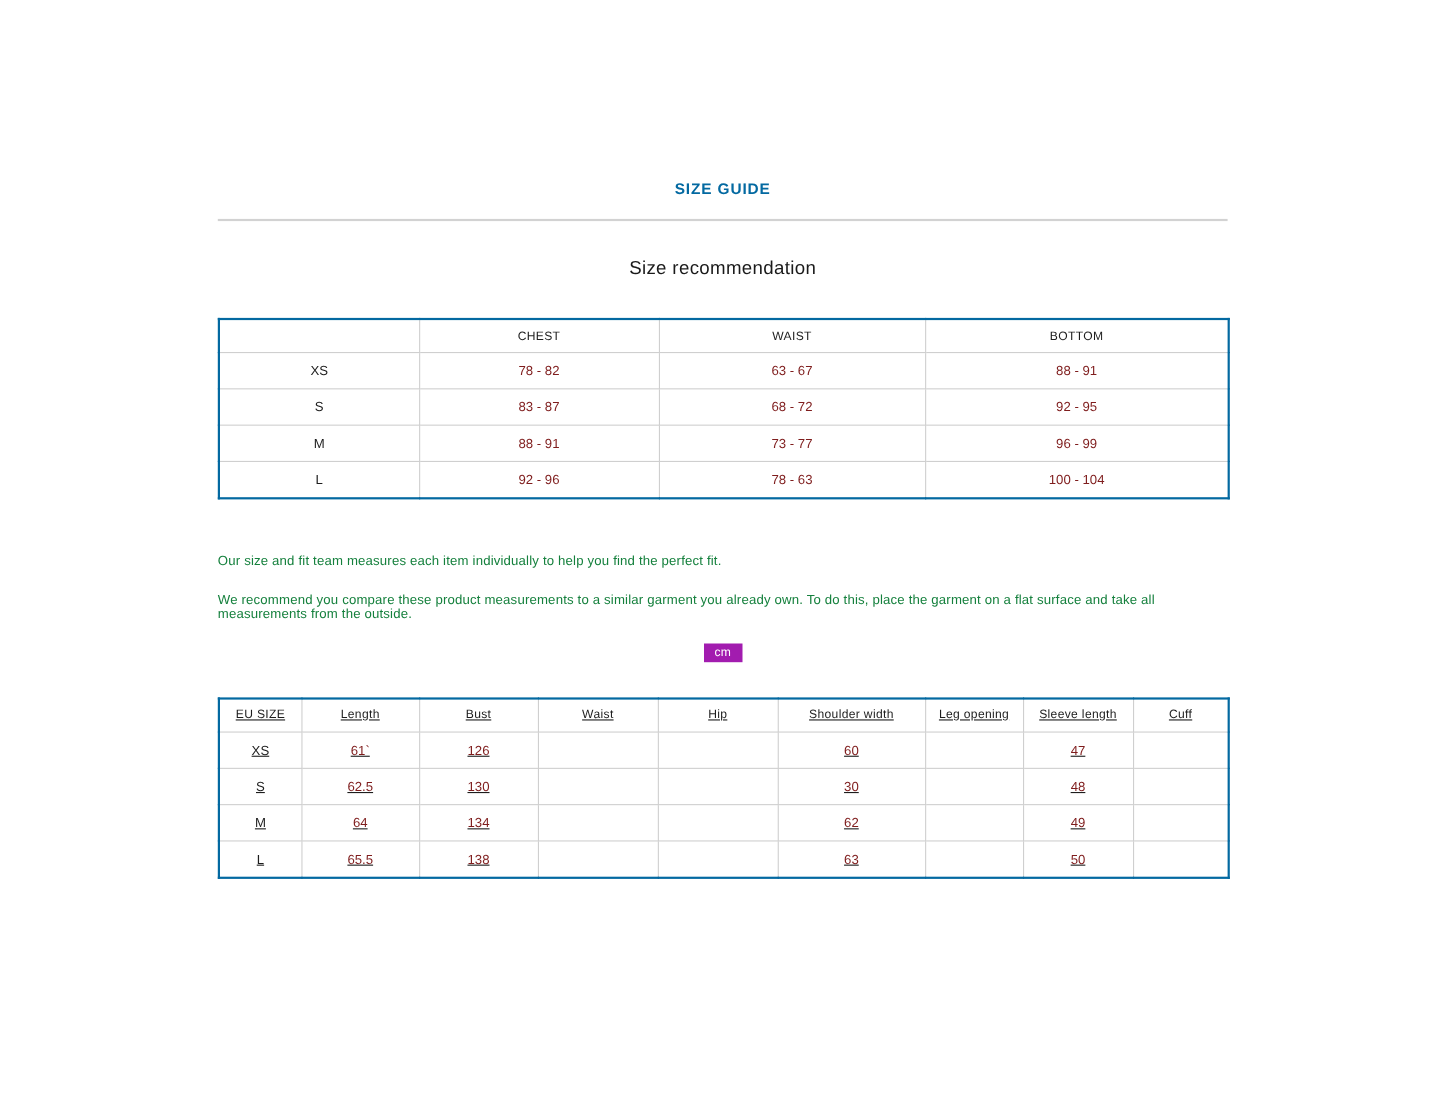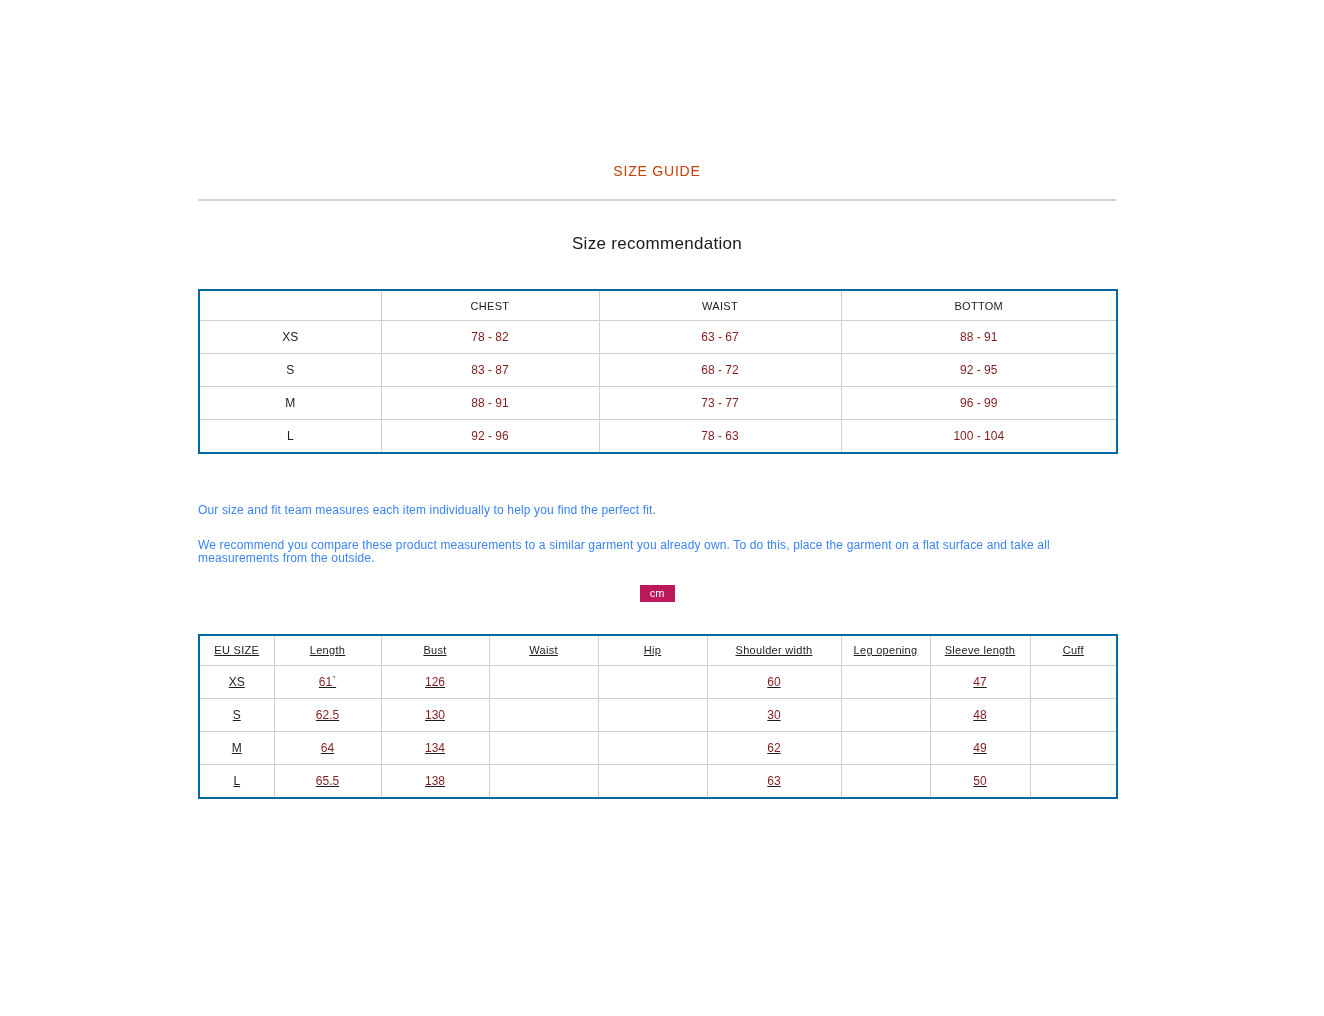--- a/index.html
+++ b/index.html
@@ -16,21 +16,22 @@
   }
   .content {
     width: 918px;
     margin-left: 198px;
   }
   .page-title {
     margin-top: 163px;
     text-align: center;
     font-size: 14px;
     letter-spacing: 0.8px;
-    color: #c2410c;
+    color: #0369a1;
+    font-weight: bold;
   }
   .divider {
     margin: 20px 0 0 0;
     border: none;
     border-top: 2px solid #d2d2d2;
   }
   .section-heading {
     text-align: center;
     font-size: 17px;
     letter-spacing: 0.3px;
@@ -62,32 +63,32 @@
     color: #1d1d1d;
   }
   tbody td { height: 32px; font-size: 12px; }
   td.size-cell { color: #1d1d1d; }
   td.value-cell { color: #7f1d1d; }
 
   .fit-note {
     font-size: 12px;
     line-height: 13.5px;
     letter-spacing: 0.15px;
-    color: #3b82f6;
+    color: #15803d;
     margin: 0;
   }
   .fit-note-1 { margin-top: 50px; }
   .fit-note-2 { margin-top: 21px; }
 
   .unit-btn {
     display: block;
     margin: 19px auto 0 auto;
     width: 35px;
     height: 17px;
-    background: #be185d;
+    background: #a21caf;
     border: none;
     color: #ffffff;
     font-family: "Liberation Sans", "DejaVu Sans", sans-serif;
     font-size: 11px;
     line-height: 17px;
     text-align: center;
     padding: 0;
     cursor: pointer;
   }
   .pm-table { margin-top: 32px; text-decoration: underline; }

